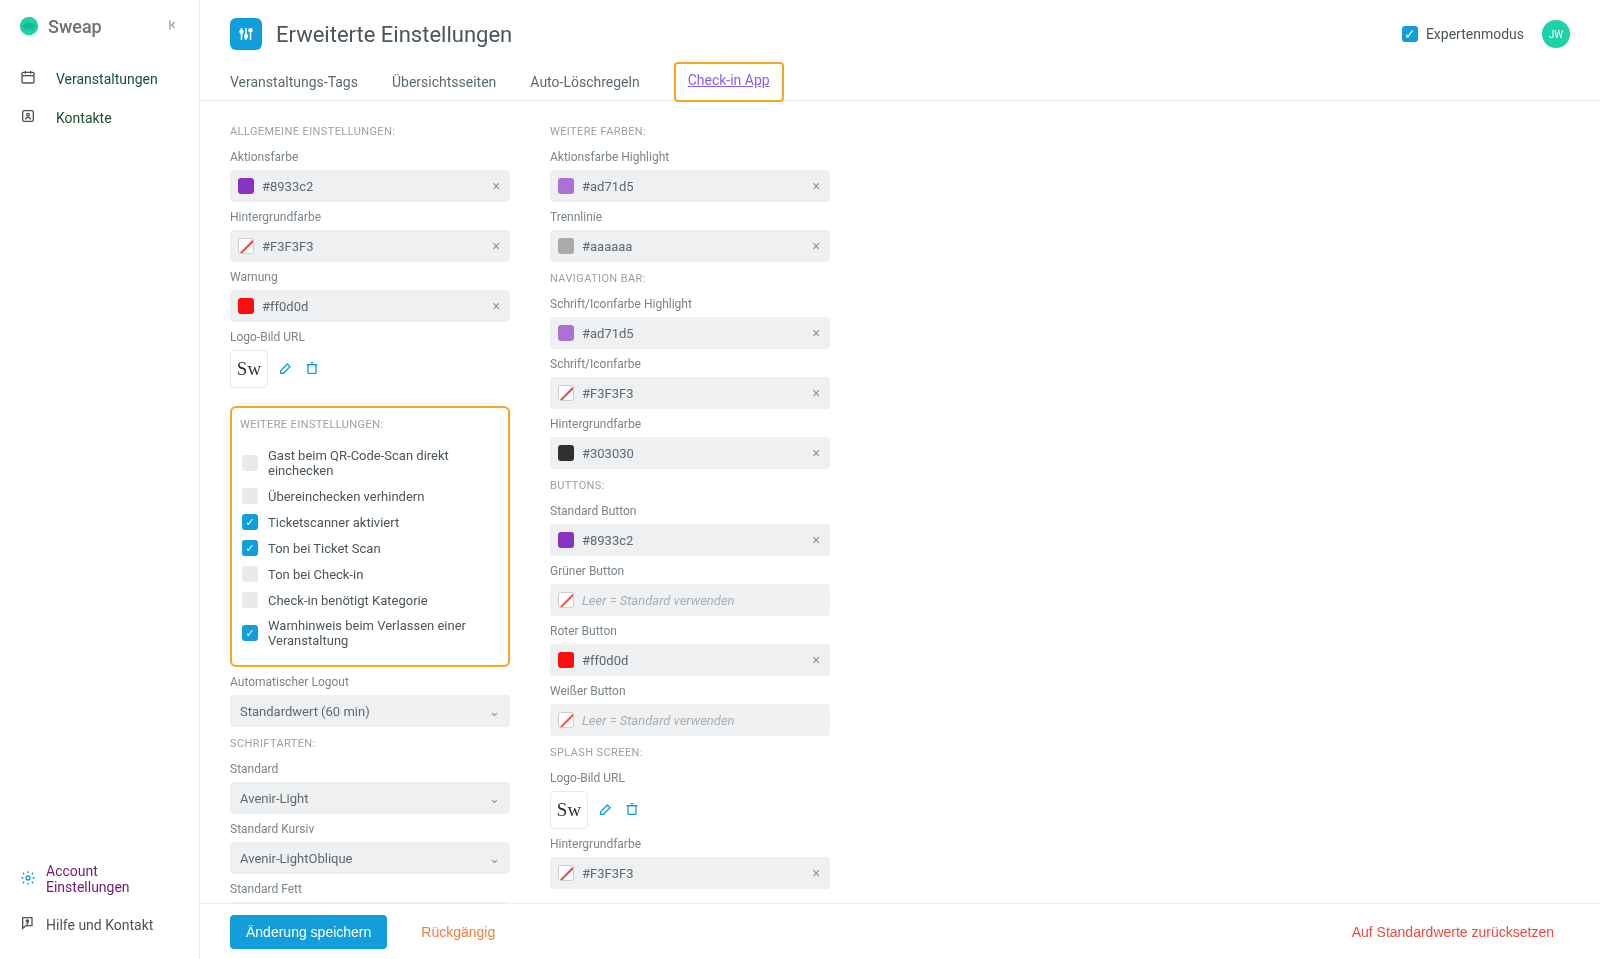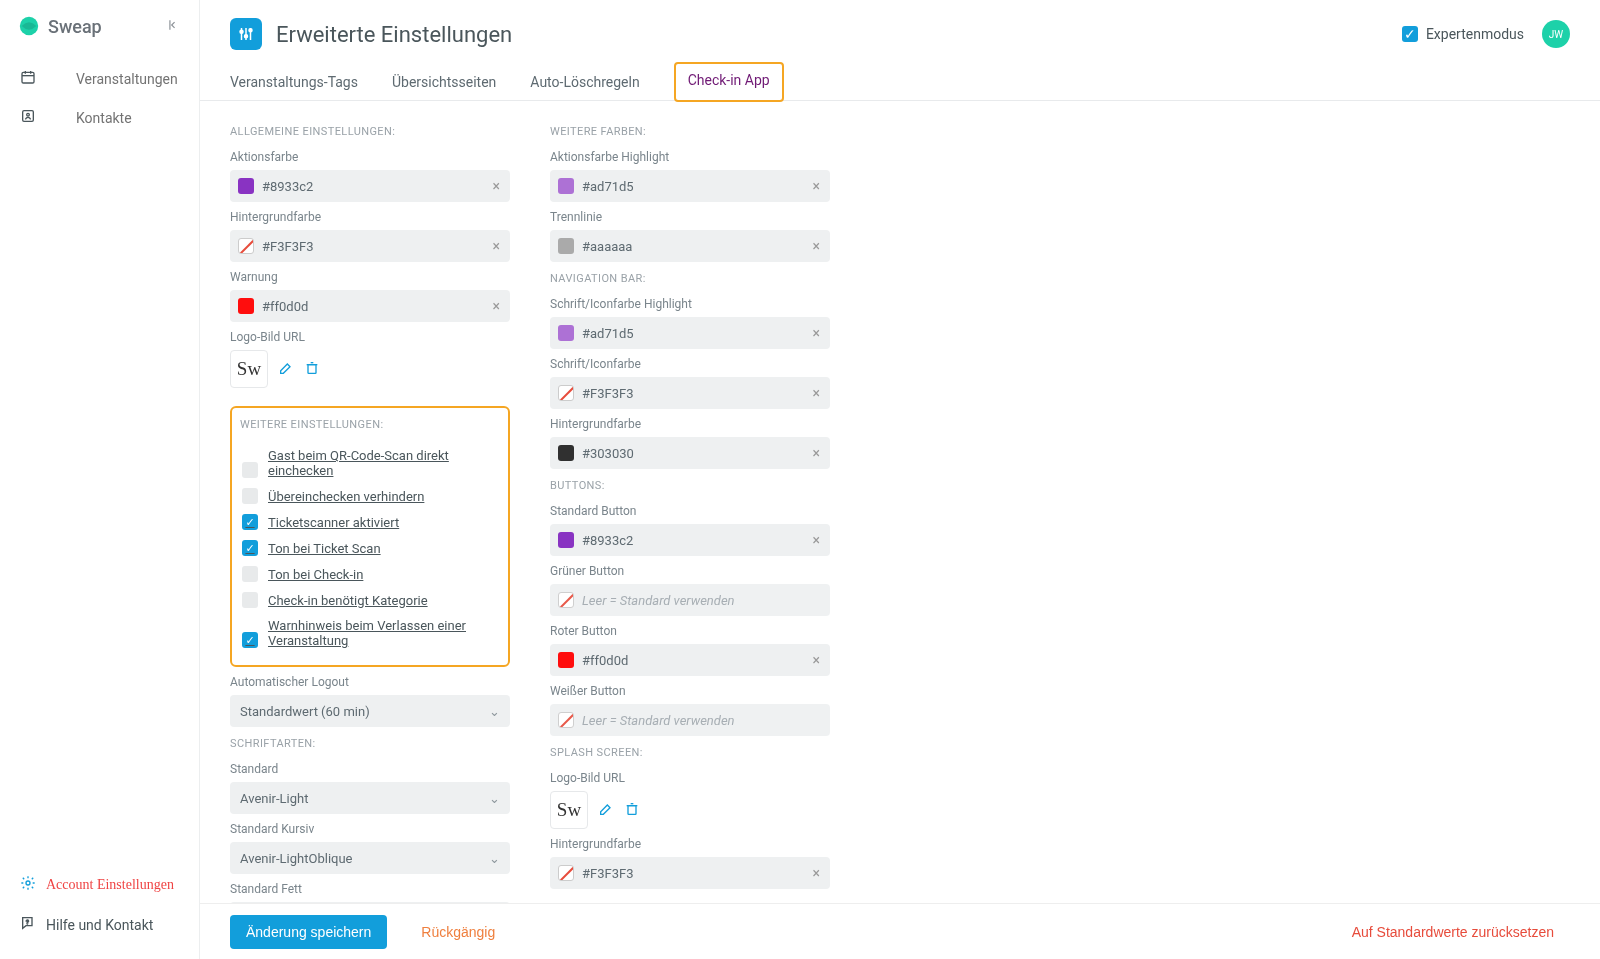--- a/index.html
+++ b/index.html
@@ -6,40 +6,40 @@
 body { font-family: -apple-system, BlinkMacSystemFont, "Segoe UI", Roboto, Arial, sans-serif; font-size: 13px; color: #3a3f44; background: #fff; width: 1600px; height: 959px; overflow: hidden; position: relative; }
 
 .app { display: flex; width: 100%; height: 100%; }
 
 
 .sidebar { width: 200px; border-right: 1px solid #eceeef; background: #fff; display: flex; flex-direction: column; padding: 15px 0; }
 .sidebar-logo { display: flex; align-items: center; padding: 0 18px 22px 18px; }
 .sidebar-logo .brand { font-size: 18px; font-weight: 500; color: #6a7178; margin-left: 8px; }
 .sidebar-collapse { margin-left: auto; color: #8a9096; }
 .nav { list-style: none; padding: 0 10px; }
-.nav li { padding: 10px 10px; display: flex; align-items: center; color: #737373; font-size: 14px; cursor: pointer; border-radius: 4px; gap: 20px; }
+.nav li { padding: 10px 10px; display: flex; align-items: center; color: #14532d; font-size: 14px; cursor: pointer; border-radius: 4px; }
 .nav li svg, .nav li .nav-icon { margin-right: 10px; }
 .sidebar-bottom { margin-top: auto; list-style: none; padding: 0 10px; }
 .sidebar-bottom li { padding: 10px 10px; display: flex; align-items: center; color: #4a565b; font-size: 14px; cursor: pointer; }
-.sidebar-bottom li.active { color: #ef4444; font-family: Liberation Serif, serif; }
+.sidebar-bottom li.active { color: #701a75; }
 .sidebar-bottom li .nav-icon { margin-right: 10px; }
 
 
 .main { flex: 1; display: flex; flex-direction: column; }
 .header { display: flex; align-items: center; padding: 18px 30px 0 30px; }
 .header .icon-box { width: 32px; height: 32px; border-radius: 6px; background: #129edb; display: flex; align-items: center; justify-content: center; margin-right: 14px; }
 .header h1 { font-size: 22px; font-weight: 400; color: #4a565b; }
 .header-right { margin-left: auto; display: flex; align-items: center; }
 .expert-toggle { display: flex; align-items: center; color: #4a565b; font-size: 14px; margin-right: 18px; }
 .expert-toggle .chk { width: 16px; height: 16px; border-radius: 3px; background: #129edb; margin-right: 8px; display: flex; align-items: center; justify-content: center; color: #fff; }
 .avatar { width: 28px; height: 28px; border-radius: 50%; background: #1dd1a9; display:flex;align-items:center;justify-content:center;color:#fff;font-size:10px;font-weight:400;}
 
 .tabs { display: flex; padding: 14px 30px 0 30px; border-bottom: 1px solid #e8eaec; }
 .tab { padding: 10px 0; margin-right: 34px; color: #5e6a71; font-size: 14px; cursor: pointer; }
-.tab.active { color: #701a75; }
+.tab.active { color: #8b5cf6; text-decoration: underline; }
 .tab.highlighted { border: 2px solid #f5a623; border-radius: 4px; padding: 8px 12px; margin-top: -2px; margin-bottom: -2px; }
 
 .content { flex: 1; overflow: auto; padding: 14px 30px 60px 30px; display: flex; }
 .col { width: 280px; margin-right: 40px; }
 
 .section-title { font-size: 11px; letter-spacing: 0.4px; color: #9aa2a8; margin: 10px 0 12px 0; text-transform: uppercase; }
 .field-label { font-size: 12px; color: #7a858c; margin: 8px 0 6px 0; }
 
 .color-input { display: flex; align-items: center; background: #eef0f1; border-radius: 4px; height: 32px; padding: 0 8px; margin-bottom: 4px; }
 .color-input.disabled { opacity: 0.92; }
@@ -48,21 +48,21 @@
 .swatch.empty::after { content: ""; position: absolute; left: -3px; top: 50%; width: 22px; height: 2px; background: #e74c3c; transform: rotate(-45deg); transform-origin: center; }
 .color-input .value { flex: 1; color: #5e6a71; font-size: 13px; }
 .color-input .value.placeholder { color: #a0a8ae; font-style: italic; }
 .color-input .clear { color: #999; cursor: pointer; font-size: 14px; padding: 0 2px; }
 
 .logo-row { display: flex; align-items: center; margin: 2px 0; }
 .logo-thumb { width: 38px; height: 38px; border-radius: 4px; border: 1px solid #e6e8ea; display:flex; align-items:center; justify-content:center; font-family: Georgia, serif; font-size:19px; color:#333; margin-right: 10px; background:#fff; }
 .icon-btn { cursor: pointer; margin-right: 10px; }
 
 .orange-box { border: 2px solid #f5a623; border-radius: 6px; padding: 10px 8px 12px 8px; margin-top: 18px; }
-.checkbox-row { display: flex; align-items: flex-end; padding: 5px 2px; font-size: 13px; color: #4a565b; text-decoration: underline; }
+.checkbox-row { display: flex; align-items: center; padding: 5px 2px; font-size: 13px; color: #4a565b; }
 .chkbox { width: 16px; height: 16px; border-radius: 3px; background: #e8eaeb; margin-right: 10px; flex-shrink: 0; display:flex; align-items:center; justify-content:center; }
 .chkbox.checked { background: #129edb; }
 .chkbox.checked::after { content: "✓"; color: #fff; font-size: 11px; line-height: 1; }
 
 .select { display: flex; align-items: center; background: #eef0f1; border-radius: 4px; height: 32px; padding: 0 10px; margin-bottom: 6px; cursor: pointer; }
 .select .value { flex: 1; color: #5e6a71; font-size: 13px; }
 .select .caret { color: #8e979d; }
 
 .footer { position: absolute; bottom: 0; left: 200px; right: 0; height: 56px; border-top: 1px solid #eee; background: #fff; display: flex; align-items: center; padding: 0 30px; }
 .btn { border: none; border-radius: 4px; height: 34px; padding: 0 16px; font-size: 14px; cursor: pointer; }

